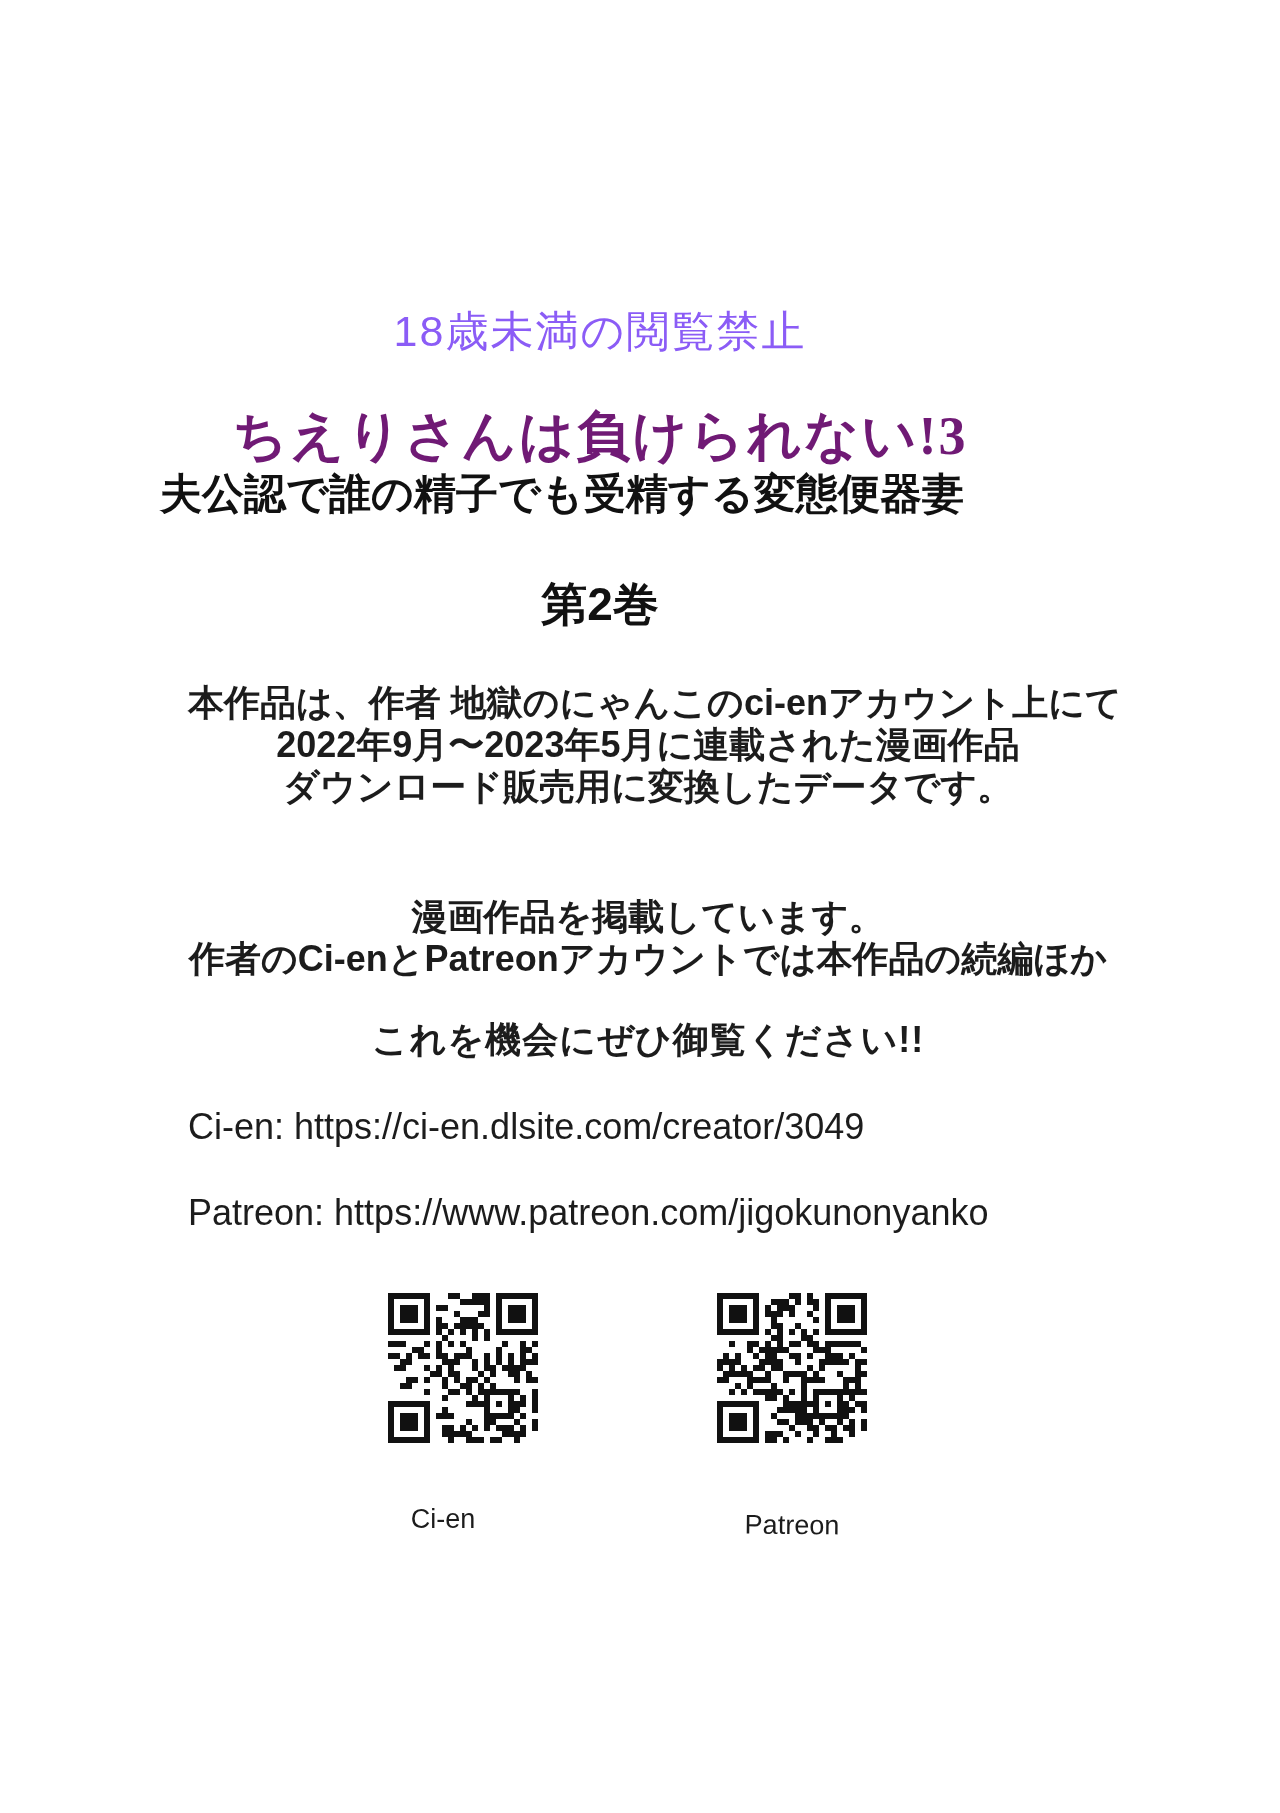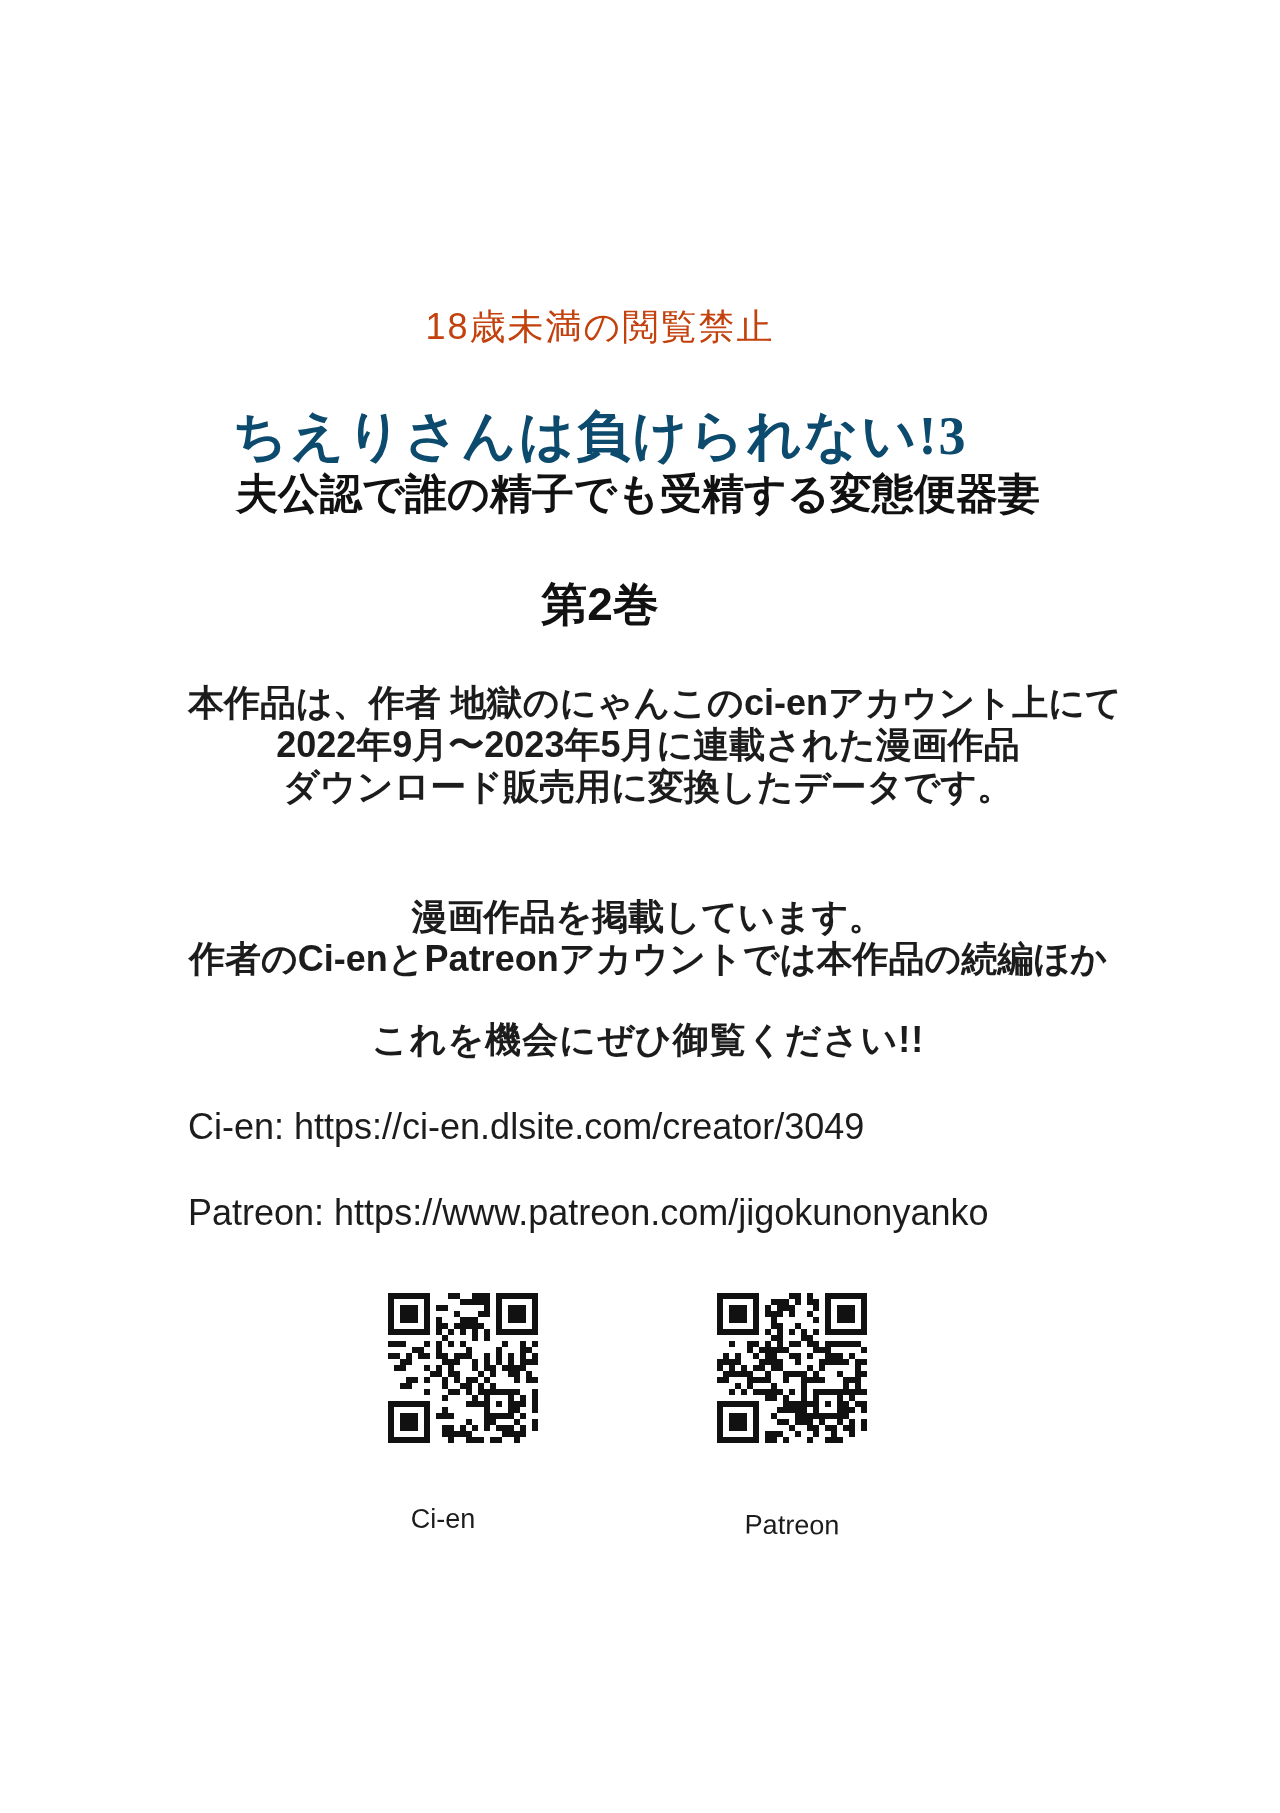--- a/index.html
+++ b/index.html
@@ -13,32 +13,32 @@
     position: relative;
   }
   .abs { position: absolute; }
   .centered {
     left: 185px;
     width: 830px;
     text-align: center;
   }
   .age-warning {
     top: 303px;
-    font-size: 36px;
+    font-size: 43px;
     font-weight: 500;
-    color: #c2410c;
+    color: #8b5cf6;
     letter-spacing: 2px;
   }
   .main-title {
     top: 400px;
     font-size: 54px;
     font-weight: bold;
     font-family: "Liberation Serif", "DejaVu Serif", serif;
     letter-spacing: 2px;
-    color: #0c4a6e;
+    color: #701a75;
     white-space: nowrap;
   }
   .subtitle {
     top: 466px;
     left: 160px;
     width: 880px;
     font-size: 42px;
     font-weight: bold;
     color: #111111;
     white-space: nowrap;
@@ -88,21 +88,21 @@
   .qr-label-1 { left: 368px; top: 1504px; }
   .qr-label-2 { left: 717px; top: 1510px; transform: rotate(0.6deg); }
 </style>
 </head>
 <body>
 
 <div class="abs centered age-warning">18歳未満の閲覧禁止</div>
 
 <div class="abs centered main-title">ちえりさんは負けられない!3</div>
 
-<div class="abs subtitle" style="text-align:right;">夫公認で誰の精子でも受精する変態便器妻</div>
+<div class="abs subtitle" style="text-align:left;">夫公認で誰の精子でも受精する変態便器妻</div>
 
 <div class="abs centered volume-label">第2巻</div>
 
 <div class="abs body-text para-1">
   <div>本作品は、作者 地獄のにゃんこのci-enアカウント上にて</div>
   <div>2022年9月〜2023年5月に連載された漫画作品</div>
   <div>ダウンロード販売用に変換したデータです。</div>
 </div>
 
 <div class="abs body-text para-2">

